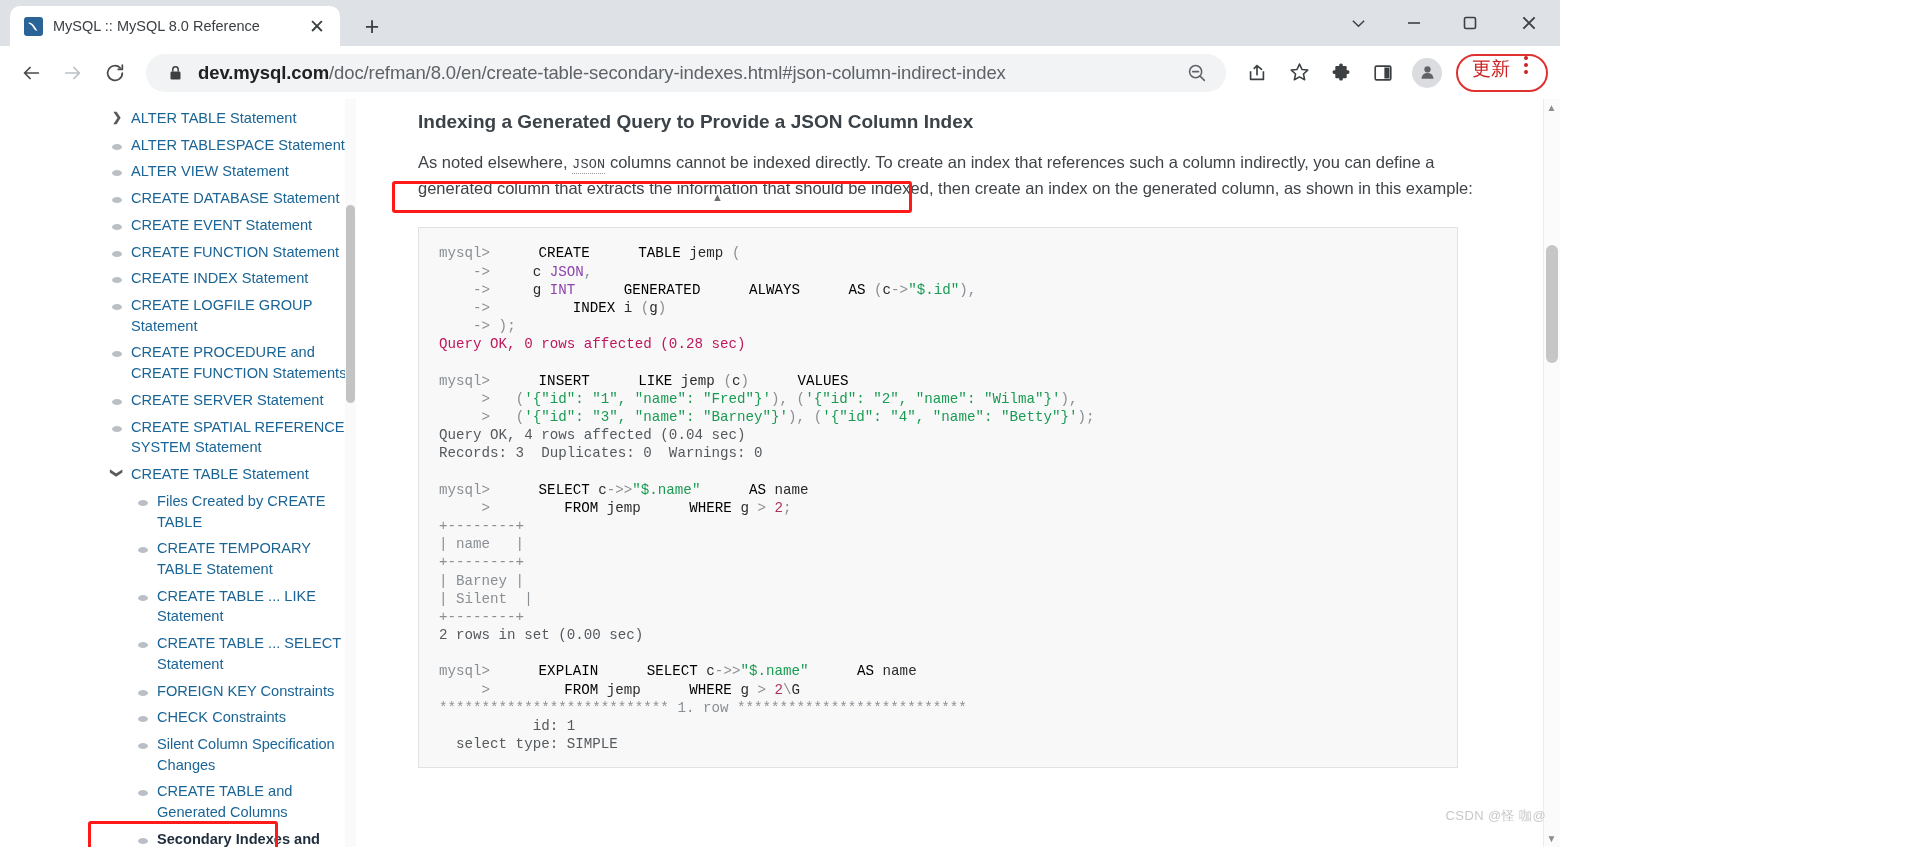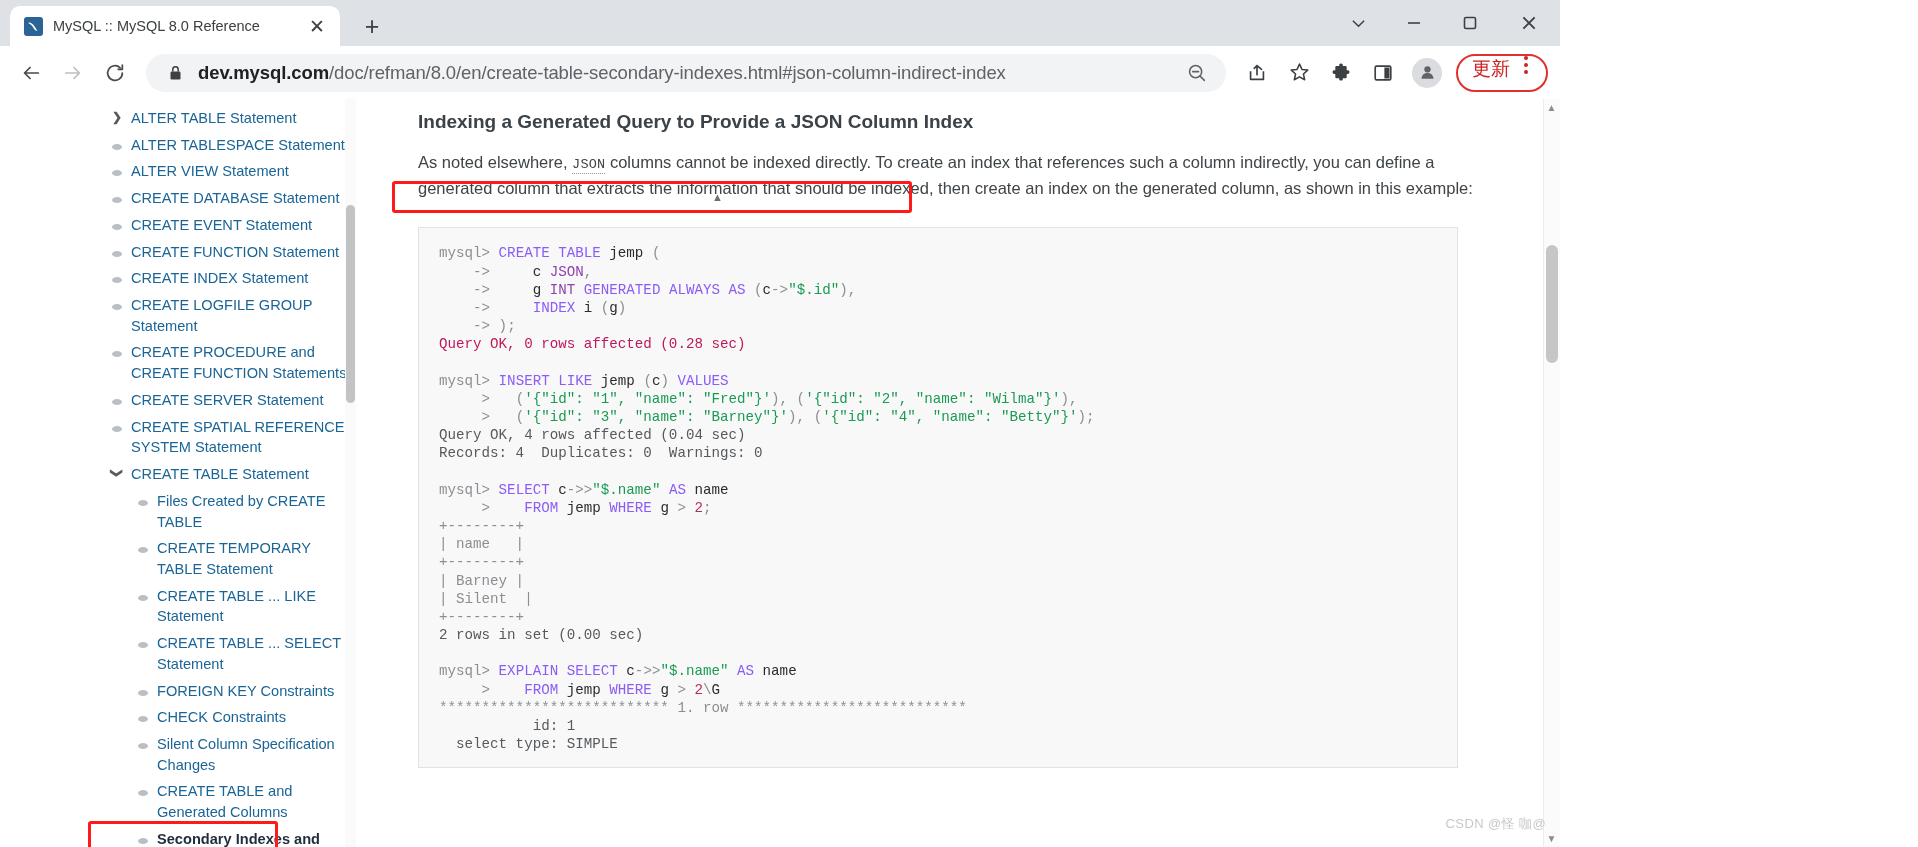--- a/index.html
+++ b/index.html
@@ -158,21 +158,21 @@
 
   .codeblock {
     margin: 26px 0 0 14px; background: #f8f8f8; border: 1px solid #e2e2e2;
     width: 1040px; padding: 16px 0 14px 0;
   }
   pre.code {
     font-family: "Liberation Mono", "DejaVu Sans Mono", monospace;
     font-size: 14.2px; line-height: 1.28; color: #555a5e;
     padding: 0 20px; white-space: pre; overflow: hidden;
   }
-  .k  { color: #8b5cf6; }      
+  .k  { color: #000000; margin-left: 40px; }      
   .t  { color: #8e44ad; }      
   .s  { color: #1a9b54; }      
   .id { color: #2b2b2b; }      
   .p  { color: #8a8f94; }      
   .n  { color: #b03060; }      
   .op { color: #8a8f94; }
 
   .page-scroll-track {
     position: absolute; right: 0; top: 0; width: 17px; bottom: 0; background: #fbfbfb;
     border-left: 1px solid #ececec;
@@ -183,21 +183,21 @@
   .scroll-arrow {
     position: absolute; right: 2px; width: 13px; height: 13px;
     display: flex; align-items: center; justify-content: center;
     color: #8d8d8d; font-size: 10px; line-height: 1;
   }
   .top-arrow {
     position: absolute; left: 352px; top: 92px;
     color: #6f6f6f; font-size: 11px;
   }
   .watermark {
-    position: absolute; right: 14px; bottom: 14px;
+    position: absolute; right: 14px; bottom: 22px;
     font-size: 13px; color: #c8c8c8; letter-spacing: .4px;
   }
 </style>
 </head>
 <body>
 
 <div class="browser">
 
   <div class="tabstrip">
     <div class="tab">
@@ -414,21 +414,21 @@
 <span class="p">    -&gt;</span>     <span class="id">c</span> <span class="t">JSON</span><span class="op">,</span>
 <span class="p">    -&gt;</span>     <span class="id">g</span> <span class="t">INT</span> <span class="k">GENERATED</span> <span class="k">ALWAYS</span> <span class="k">AS</span> <span class="op">(</span><span class="id">c</span><span class="op">-</span><span class="op">&gt;</span><span class="s">"$.id"</span><span class="op">)</span><span class="op">,</span>
 <span class="p">    -&gt;</span>     <span class="k">INDEX</span> <span class="id">i</span> <span class="op">(</span><span class="id">g</span><span class="op">)</span>
 <span class="p">    -&gt;</span> <span class="op">)</span><span class="op">;</span>
 <span style="color:#be185d">Query OK, 0 rows affected (0.28 sec)</span>
 <span style="color:#555a5e"></span>
 <span class="p">mysql&gt;</span> <span class="k">INSERT</span> <span class="k">LIKE</span> <span class="id">jemp</span> <span class="op">(</span><span class="id">c</span><span class="op">)</span> <span class="k">VALUES</span>
 <span class="p">     &gt;</span>   <span class="op">(</span><span class="s">'{"id": "1", "name": "Fred"}'</span><span class="op">)</span><span class="op">,</span> <span class="op">(</span><span class="s">'{"id": "2", "name": "Wilma"}'</span><span class="op">)</span><span class="op">,</span>
 <span class="p">     &gt;</span>   <span class="op">(</span><span class="s">'{"id": "3", "name": "Barney"}'</span><span class="op">)</span><span class="op">,</span> <span class="op">(</span><span class="s">'{"id": "4", "name": "Betty"}'</span><span class="op">)</span><span class="op">;</span>
 <span style="color:#555a5e">Query OK, 4 rows affected (0.04 sec)</span>
-<span style="color:#555a5e">Records: 4  Duplicates: 0  Warnings: 0</span>
+<span style="color:#555a5e">Records: 3  Duplicates: 0  Warnings: 0</span>
 <span style="color:#555a5e"></span>
 <span class="p">mysql&gt;</span> <span class="k">SELECT</span> <span class="id">c</span><span class="op">-</span><span class="op">&gt;</span><span class="op">&gt;</span><span class="s">"$.name"</span> <span class="k">AS</span> <span class="id">name</span>
 <span class="p">     &gt;</span>    <span class="k">FROM</span> <span class="id">jemp</span> <span class="k">WHERE</span> <span class="id">g</span> <span class="op">&gt;</span> <span class="n">2</span><span class="op">;</span>
 <span class="p">+--------+</span>
 <span class="p">| name   |</span>
 <span class="p">+--------+</span>
 <span class="p">| Barney |</span>
 <span class="p">| Silent  |</span>
 <span class="p">+--------+</span>
 <span style="color:#555a5e">2 rows in set (0.00 sec)</span>

